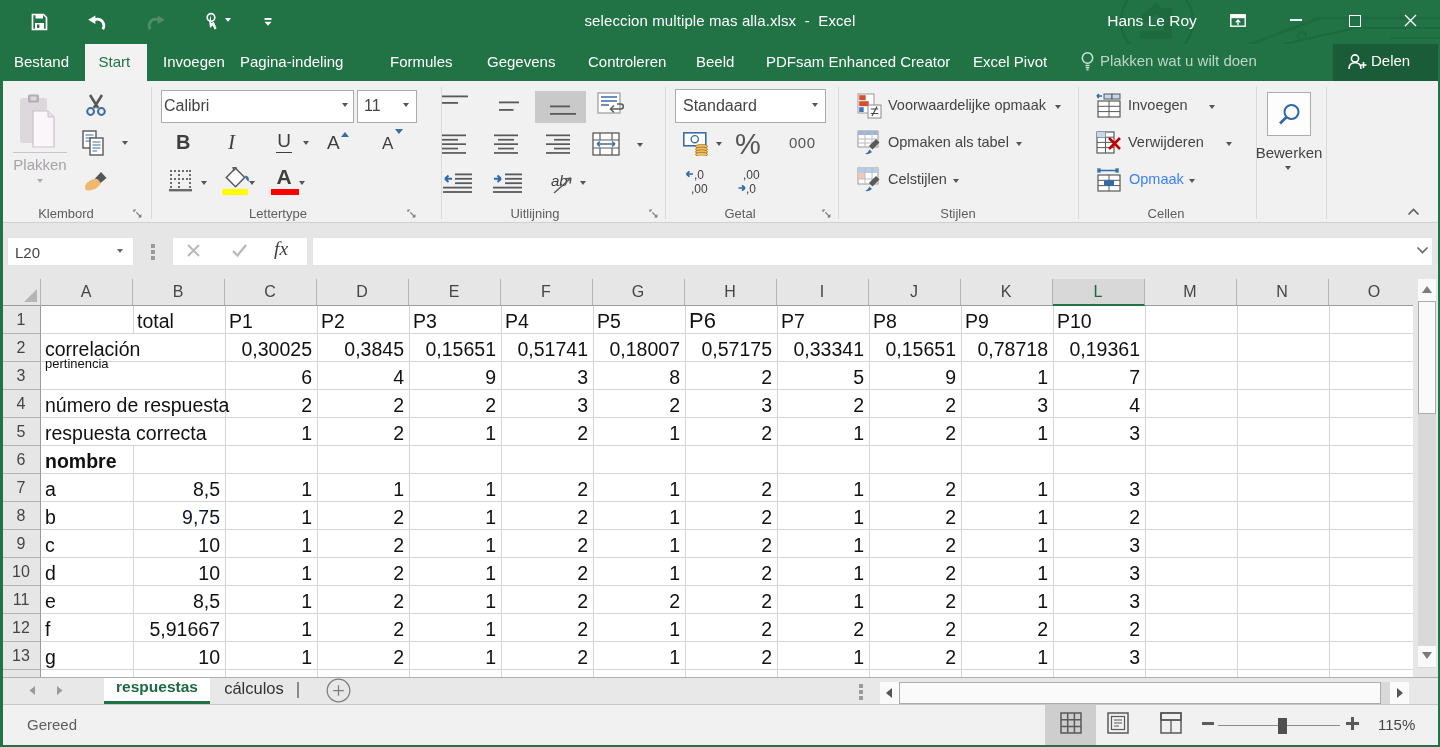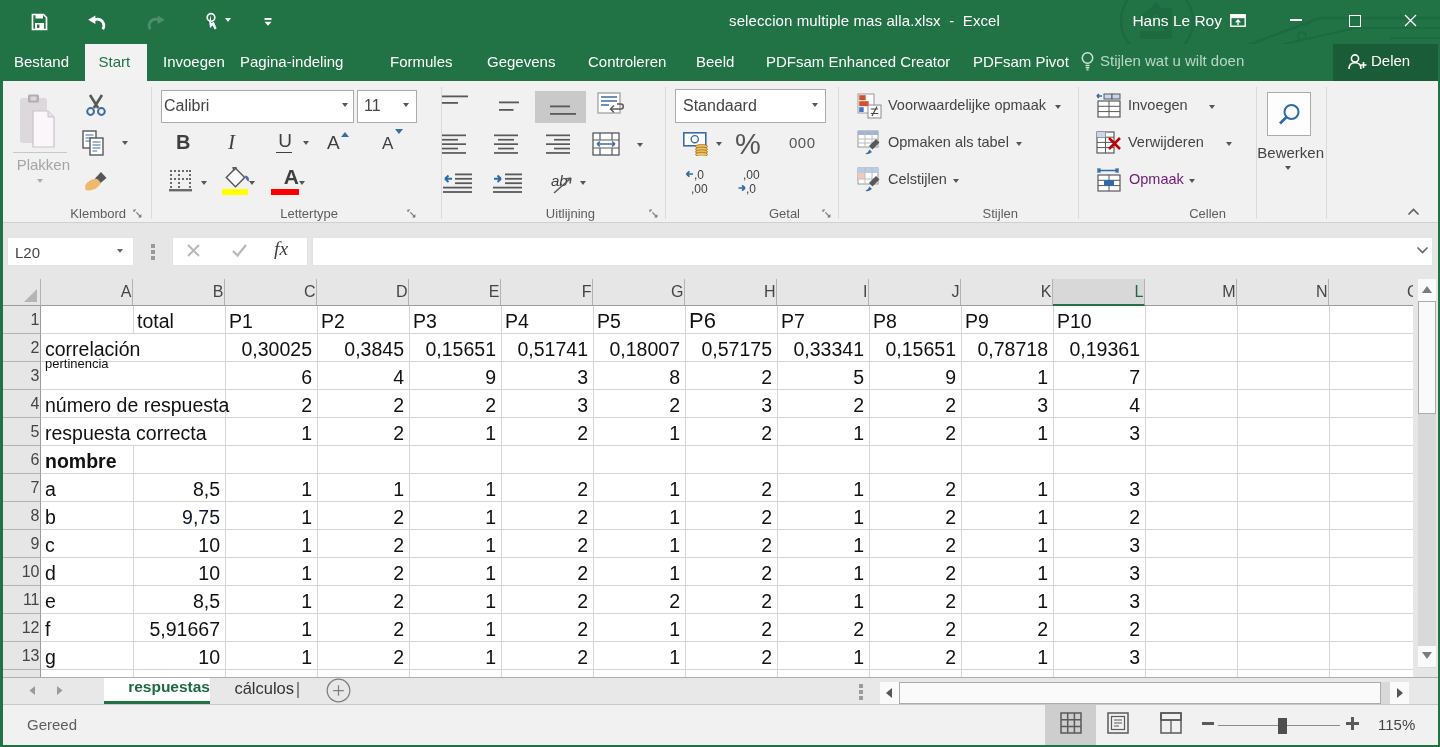--- a/index.html
+++ b/index.html
@@ -1,17 +1,17 @@
 <!DOCTYPE html>
 <html><head><meta charset="utf-8"><style>
 html,body{margin:0;padding:0}
 #app{position:relative;width:1440px;height:747px;overflow:hidden;background:#fff;
  font-family:"Liberation Sans",sans-serif;-webkit-font-smoothing:antialiased}
 .ab{position:absolute}
-.ct{text-align:right}
+.ct{text-align:center}
 .rt{text-align:right}
 svg{display:block}
 </style></head><body>
 <div id="app">
 
 <div class="ab" style="left:0;top:0;width:1440px;height:44px;background:#217346"></div>
 <svg class="ab" style="left:1080px;top:0" width="360" height="81" viewBox="0 0 360 81">
 <g stroke="#1d6940" fill="none">
 <circle cx="77" cy="21" r="36" stroke-width="2.5"></circle>
 <path d="M60 35 L88 35 L88 8 M63 20 L76 8 L88 20" stroke-width="8"></path>
@@ -70,26 +70,26 @@
 <div class="ab" style="left:84.5px;top:44px;width:62px;height:37px;background:#f2f2f2"></div>
 <div class="ab" style="left:14px;top:53px;width:55px;height:20px;font-size:15px;color:#fff;white-space:nowrap">Bestand</div>
 <div class="ab" style="left:98.5px;top:53px;width:31px;height:20px;font-size:15px;color:#217346;white-space:nowrap">Start</div>
 <div class="ab" style="left:163px;top:53px;width:61px;height:20px;font-size:15px;color:#fff;white-space:nowrap">Invoegen</div>
 <div class="ab" style="left:240px;top:53px;width:120px;height:20px;font-size:15px;color:#fff;white-space:nowrap">Pagina-indeling</div>
 <div class="ab" style="left:390px;top:53px;width:68px;height:20px;font-size:15px;color:#fff;white-space:nowrap">Formules</div>
 <div class="ab" style="left:487px;top:53px;width:83px;height:20px;font-size:15px;color:#fff;white-space:nowrap">Gegevens</div>
 <div class="ab" style="left:588px;top:53px;width:92px;height:20px;font-size:15px;color:#fff;white-space:nowrap">Controleren</div>
 <div class="ab" style="left:696px;top:53px;width:37px;height:20px;font-size:15px;color:#fff;white-space:nowrap">Beeld</div>
 <div class="ab" style="left:766px;top:53px;width:174px;height:20px;font-size:15px;color:#fff;white-space:nowrap">PDFsam Enhanced Creator</div>
-<div class="ab" style="left:973px;top:53px;width:76px;height:20px;font-size:15px;color:#fff;white-space:nowrap">PDFsam Pivot</div>
+<div class="ab" style="left:973px;top:53px;width:76px;height:20px;font-size:15px;color:#fff;white-space:nowrap">Excel Pivot</div>
 <svg class="ab" style="left:1080px;top:51px" width="15" height="20" viewBox="0 0 15 20">
 <circle cx="7.5" cy="7" r="5.2" fill="none" stroke="#cfe3d8" stroke-width="1.5"></circle>
 <path d="M5.5 14.5 H9.5 M5.8 16.7 H9.2 M6.5 18.9 H8.5" stroke="#cfe3d8" stroke-width="1.4"></path>
 </svg>
-<div class="ab" style="left:1100px;top:52px;width:160px;height:20px;font-size:15px;color:#bdd6c7;white-space:nowrap">Stijlen wat u wilt doen</div>
+<div class="ab" style="left:1100px;top:52px;width:160px;height:20px;font-size:15px;color:#bdd6c7;white-space:nowrap">Plakken wat u wilt doen</div>
 <div class="ab" style="left:1333px;top:44px;width:107px;height:37px;background:#1a5c38"></div>
 <svg class="ab" style="left:1346px;top:53px" width="22" height="19" viewBox="0 0 22 19">
 <circle cx="9" cy="5.5" r="3.6" fill="none" stroke="#fff" stroke-width="1.6"></circle>
 <path d="M3 16 C3 11.5 6 9.8 9 9.8 C12 9.8 15 11.5 15 16" fill="none" stroke="#fff" stroke-width="1.6"></path>
 <path d="M17.5 9 V15 M14.5 12 H20.5" stroke="#fff" stroke-width="1.6"></path>
 </svg>
 <div class="ab" style="left:1371px;top:52px;width:60px;height:20px;font-size:15px;color:#fff">Delen</div>
 <div class="ab" style="left:0;top:81px;width:1440px;height:142px;background:#f1f1f2;border-bottom:1px solid #d2d0ce;box-sizing:border-box"></div>
 <div class="ab" style="left:150.5px;top:87px;width:1px;height:132px;background:#dadada"></div>
 <div class="ab" style="left:440.5px;top:87px;width:1px;height:132px;background:#dadada"></div>
@@ -357,21 +357,21 @@
 </svg>
 <div class="ab" style="left:1128px;top:134px;width:100px;height:18px;font-size:14.5px;color:#444">Verwijderen</div>
 <div class="ab" style="left:1226px;top:142px;width:0;height:0;border:3.6px solid transparent;border-top:4.4px solid #555"></div>
 <svg class="ab" style="left:1096px;top:167px" width="26" height="25" viewBox="0 0 26 25">
 <path d="M2 3.5 H22 M2 3.5 L4.5 1.5 M2 3.5 L4.5 5.5 M22 3.5 L19.5 1.5 M22 3.5 L19.5 5.5" stroke="#2e69a8" stroke-width="1.4" fill="none"></path>
 <path d="M2 1 V6 M22 1 V6" stroke="#2e69a8" stroke-width="1.2"></path>
 <rect x="2" y="8" width="22" height="16" fill="#fff" stroke="#58595b" stroke-width="1.2"></rect>
 <path d="M2 13.3 H24 M2 18.6 H24 M13 8 V24" stroke="#58595b" stroke-width="1"></path>
 <rect x="8" y="13.3" width="10" height="5.3" fill="#2e69a8"></rect>
 </svg>
-<div class="ab" style="left:1129px;top:171px;width:80px;height:18px;font-size:14.5px;color:#701a75">Opmaak</div>
+<div class="ab" style="left:1129px;top:171px;width:80px;height:18px;font-size:14.5px;color:#3b82f6">Opmaak</div>
 <div class="ab" style="left:1189px;top:179px;width:0;height:0;border:3.6px solid transparent;border-top:4.4px solid #555"></div>
 <div class="ab ct" style="left:1106.0px;top:206px;width:120px;height:13px;font-size:13px;color:#5d5d5d">Cellen</div>
 <div class="ab" style="left:1267px;top:92px;width:44px;height:44px;background:#fdfdfd;border:1px solid #ababab;box-sizing:border-box"></div>
 <svg class="ab" style="left:1278px;top:103px" width="23" height="23" viewBox="0 0 23 23">
 <circle cx="13.5" cy="9" r="7" fill="none" stroke="#2e69a8" stroke-width="2"></circle>
 <path d="M8.5 14 L2 20.5" stroke="#2e69a8" stroke-width="2.6"></path>
 </svg>
 <div class="ab ct" style="left:1254px;top:144px;width:70px;height:16px;font-size:15px;color:#444">Bewerken</div>
 <div class="ab" style="left:1285px;top:166px;width:0;height:0;border:3.6px solid transparent;border-top:4.4px solid #555"></div>
 <svg class="ab" style="left:1407px;top:207px" width="13" height="9" viewBox="0 0 13 9">

